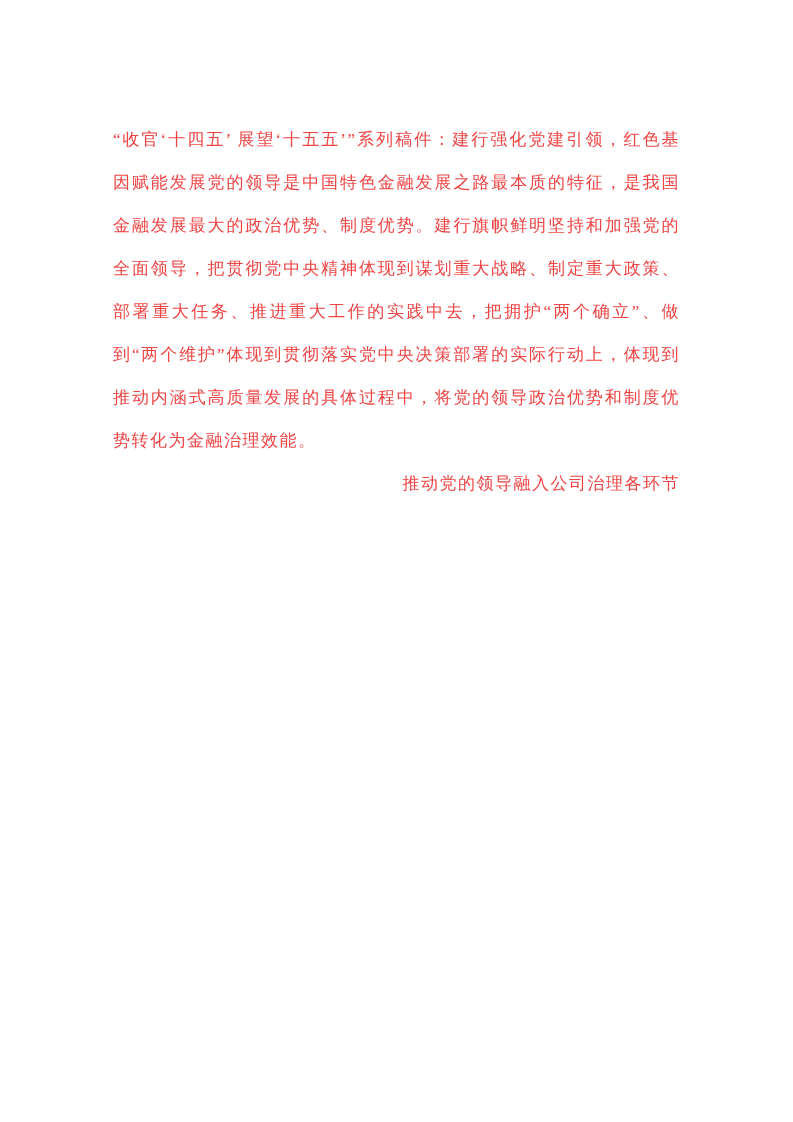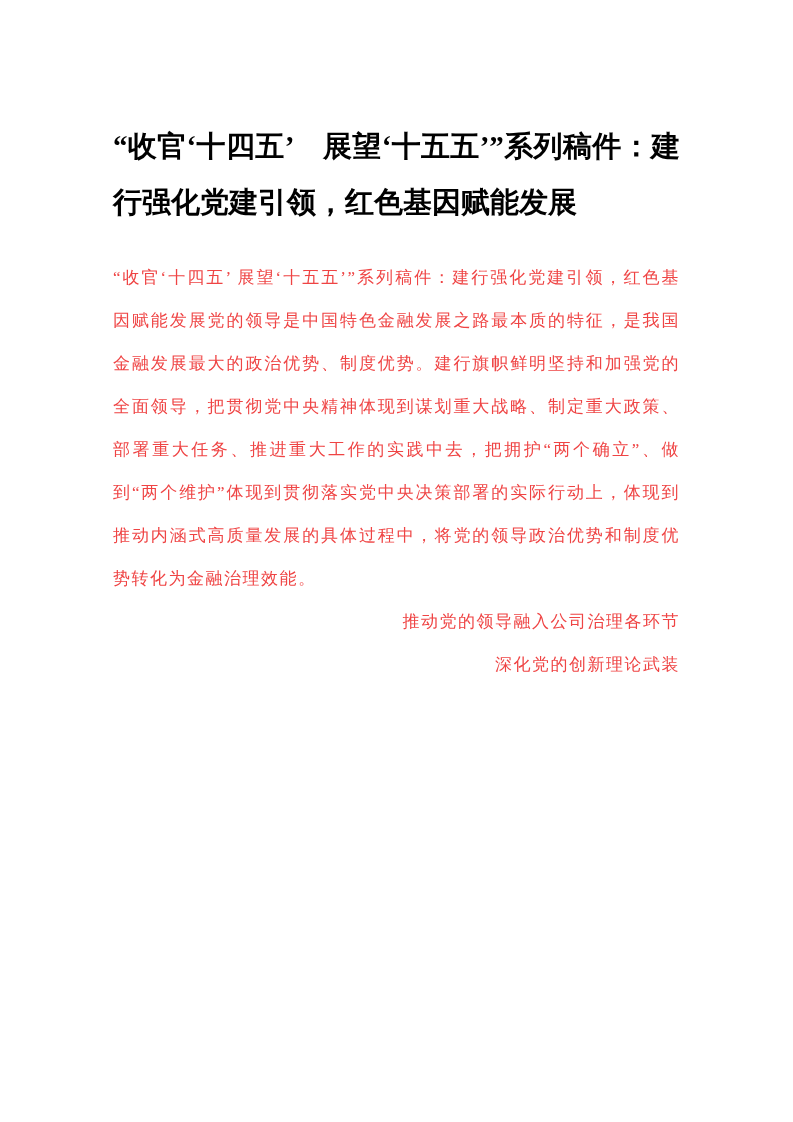--- a/index.html
+++ b/index.html
@@ -45,22 +45,20 @@
   }
   .doc-paragraph.heading-line {
     text-align: right;
   }
 </style>
 </head>
 <body>
 
 <div class="page">
   <div class="content">
-    <h1 class="doc-title">“收官‘十四五’　展望‘十五五’”系列稿件：建行强化党建引领，红色基因赋能发展</h1>
 
     <p class="doc-paragraph">“收官‘十四五’ 展望‘十五五’”系列稿件：建行强化党建引领，红色基因赋能发展党的领导是中国特色金融发展之路最本质的特征，是我国金融发展最大的政治优势、制度优势。建行旗帜鲜明坚持和加强党的全面领导，把贯彻党中央精神体现到谋划重大战略、制定重大政策、部署重大任务、推进重大工作的实践中去，把拥护“两个确立”、做到“两个维护”体现到贯彻落实党中央决策部署的实际行动上，体现到推动内涵式高质量发展的具体过程中，将党的领导政治优势和制度优势转化为金融治理效能。</p>
 
     <p class="doc-paragraph heading-line">推动党的领导融入公司治理各环节</p>
 
 
-    <p class="doc-paragraph heading-line">深化党的创新理论武装</p>
   </div>
 </div>
 
 </body></html>

